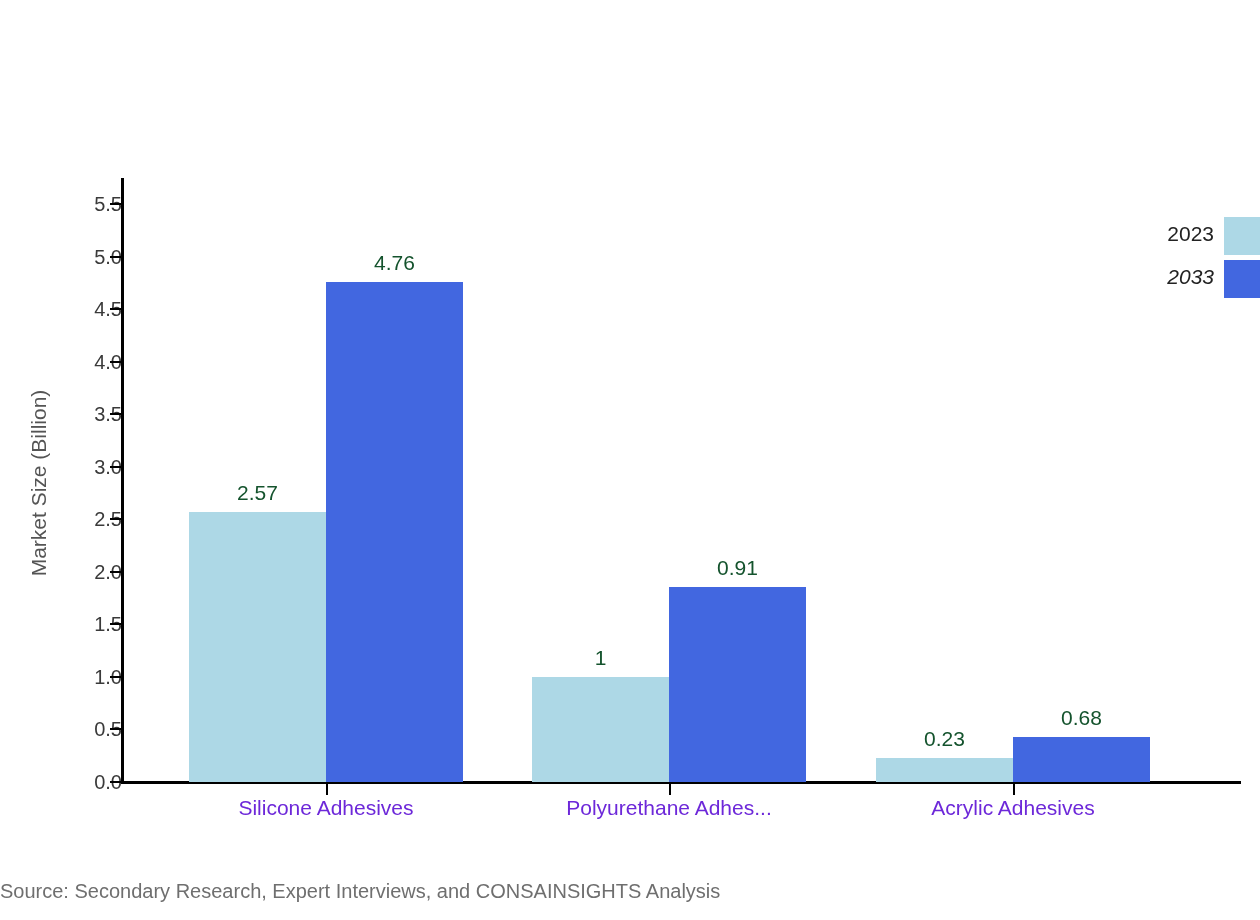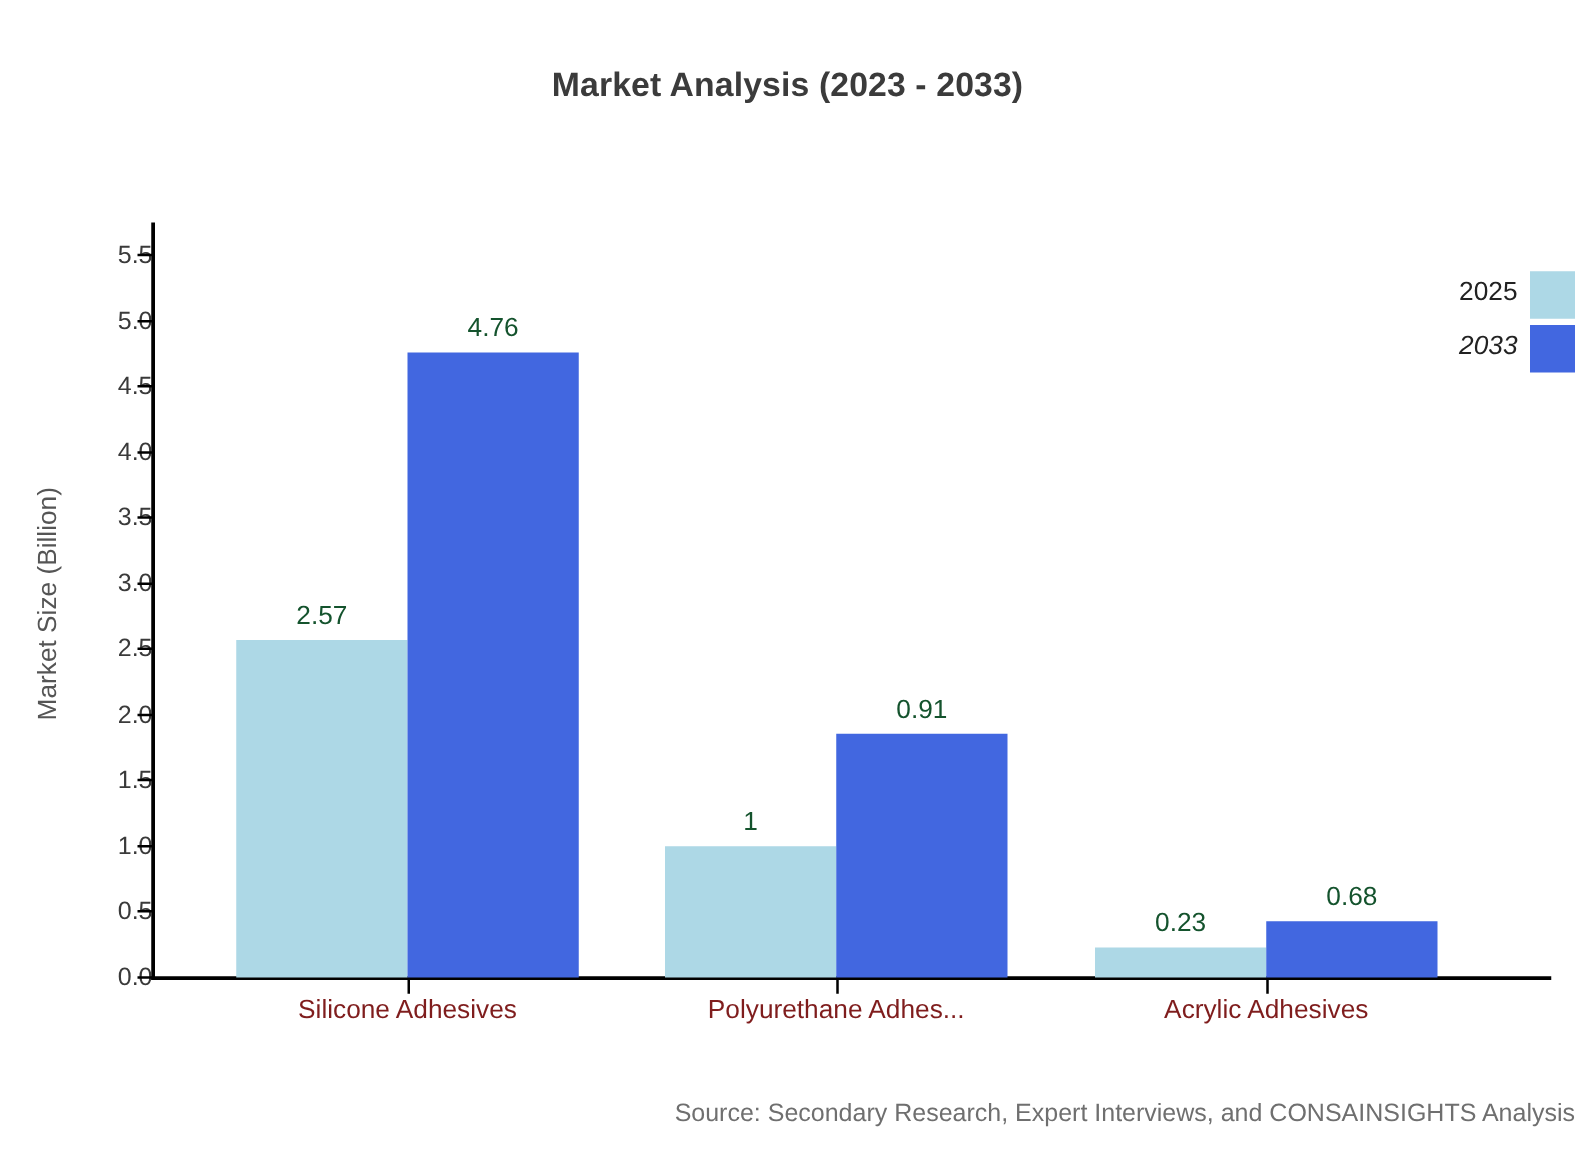--- a/index.html
+++ b/index.html
@@ -84,21 +84,21 @@
     position: absolute;
     top: 784px;
     width: 2px;
     height: 11px;
     background: #000000;
   }
   .xtick-label {
     position: absolute;
     top: 795px;
     text-align: center;
-    color: #7f1d1d;
+    color: #6d28d9;
     font-size: 21px;
     line-height: 26px;
     white-space: nowrap;
   }
 
   #ylabel {
     position: absolute;
     left: -261px;
     top: 471px;
     width: 600px;
@@ -153,31 +153,30 @@
     width: 48px;
     height: 38px;
   }
 
   
   #source-note {
     position: absolute;
     left: 0;
     top: 878px;
     width: 1260px;
-    text-align: right;
+    text-align: left;
     color: #6f6f6f;
     font-size: 20px;
     line-height: 26px;
   }
 </style>
 </head>
 <body>
 
 <div id="chart-title">
-  <span class="line">Market Analysis (2023 - 2033)</span>
 </div>
 
 <div id="plot">
   <div class="axis-spine-y"></div>
   <div class="axis-spine-x"></div>
 
   <div id="ylabel">Market Size (Billion)</div>
 
   <div id="ytick-container">
       <div class="ytick-row" style="top: 772px;">
@@ -248,21 +247,21 @@
       <div class="bar-value" style="left: 286px; width: 217px; top: 251.993px;">4.76</div>
       <div class="bar" style="left: 669px; top: 586.619px; width: 137px; height: 195.381px; background: rgb(66, 103, 224);"></div>
       <div class="bar-value" style="left: 629px; width: 217px; top: 556.619px;">0.91</div>
       <div class="bar" style="left: 1013px; top: 736.831px; width: 137px; height: 45.1687px; background: rgb(66, 103, 224);"></div>
       <div class="bar-value" style="left: 973px; width: 217px; top: 706.831px;">0.68</div>
     </div>
 </div>
 
 <div id="legend">
     <div class="legend-row" style="top: 0px;">
-      <div class="legend-label">2025</div>
+      <div class="legend-label">2023</div>
       <div class="legend-swatch" style="background: rgb(173, 216, 230);"></div>
     </div>
     <div class="legend-row" style="top: 43px; font-style: italic;">
       <div class="legend-label">2033</div>
       <div class="legend-swatch" style="background: rgb(66, 103, 224);"></div>
     </div>
   </div>
 
 <div id="source-note">Source: Secondary Research, Expert Interviews, and CONSAINSIGHTS Analysis</div>
 

